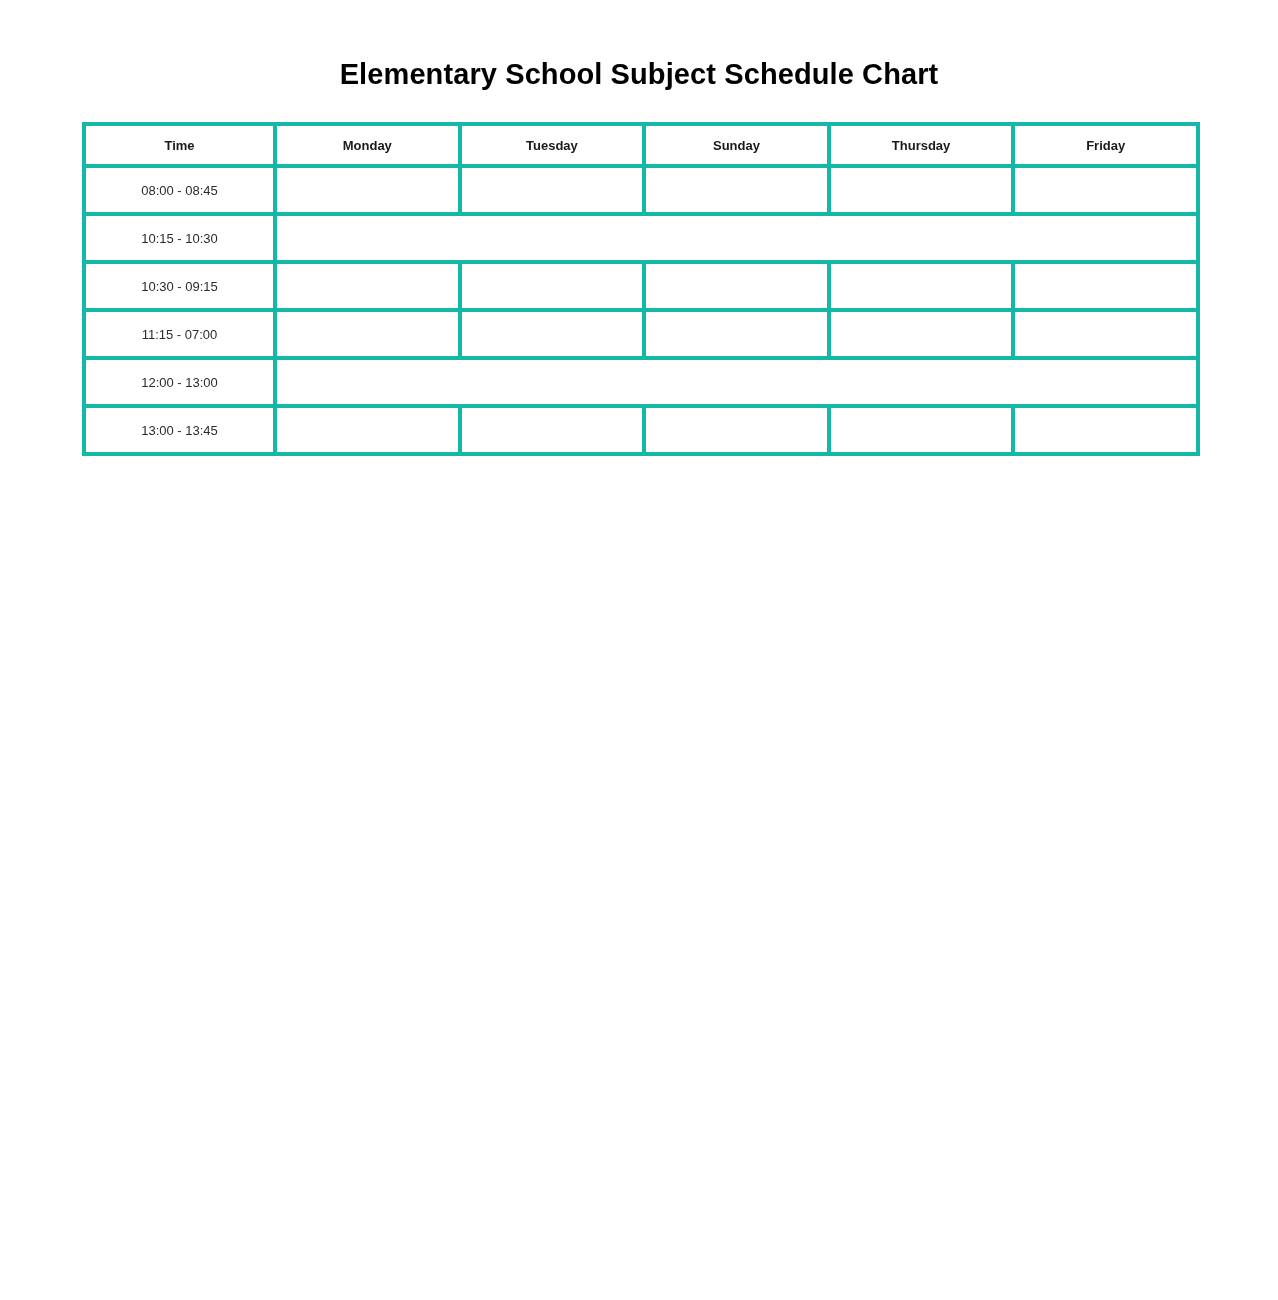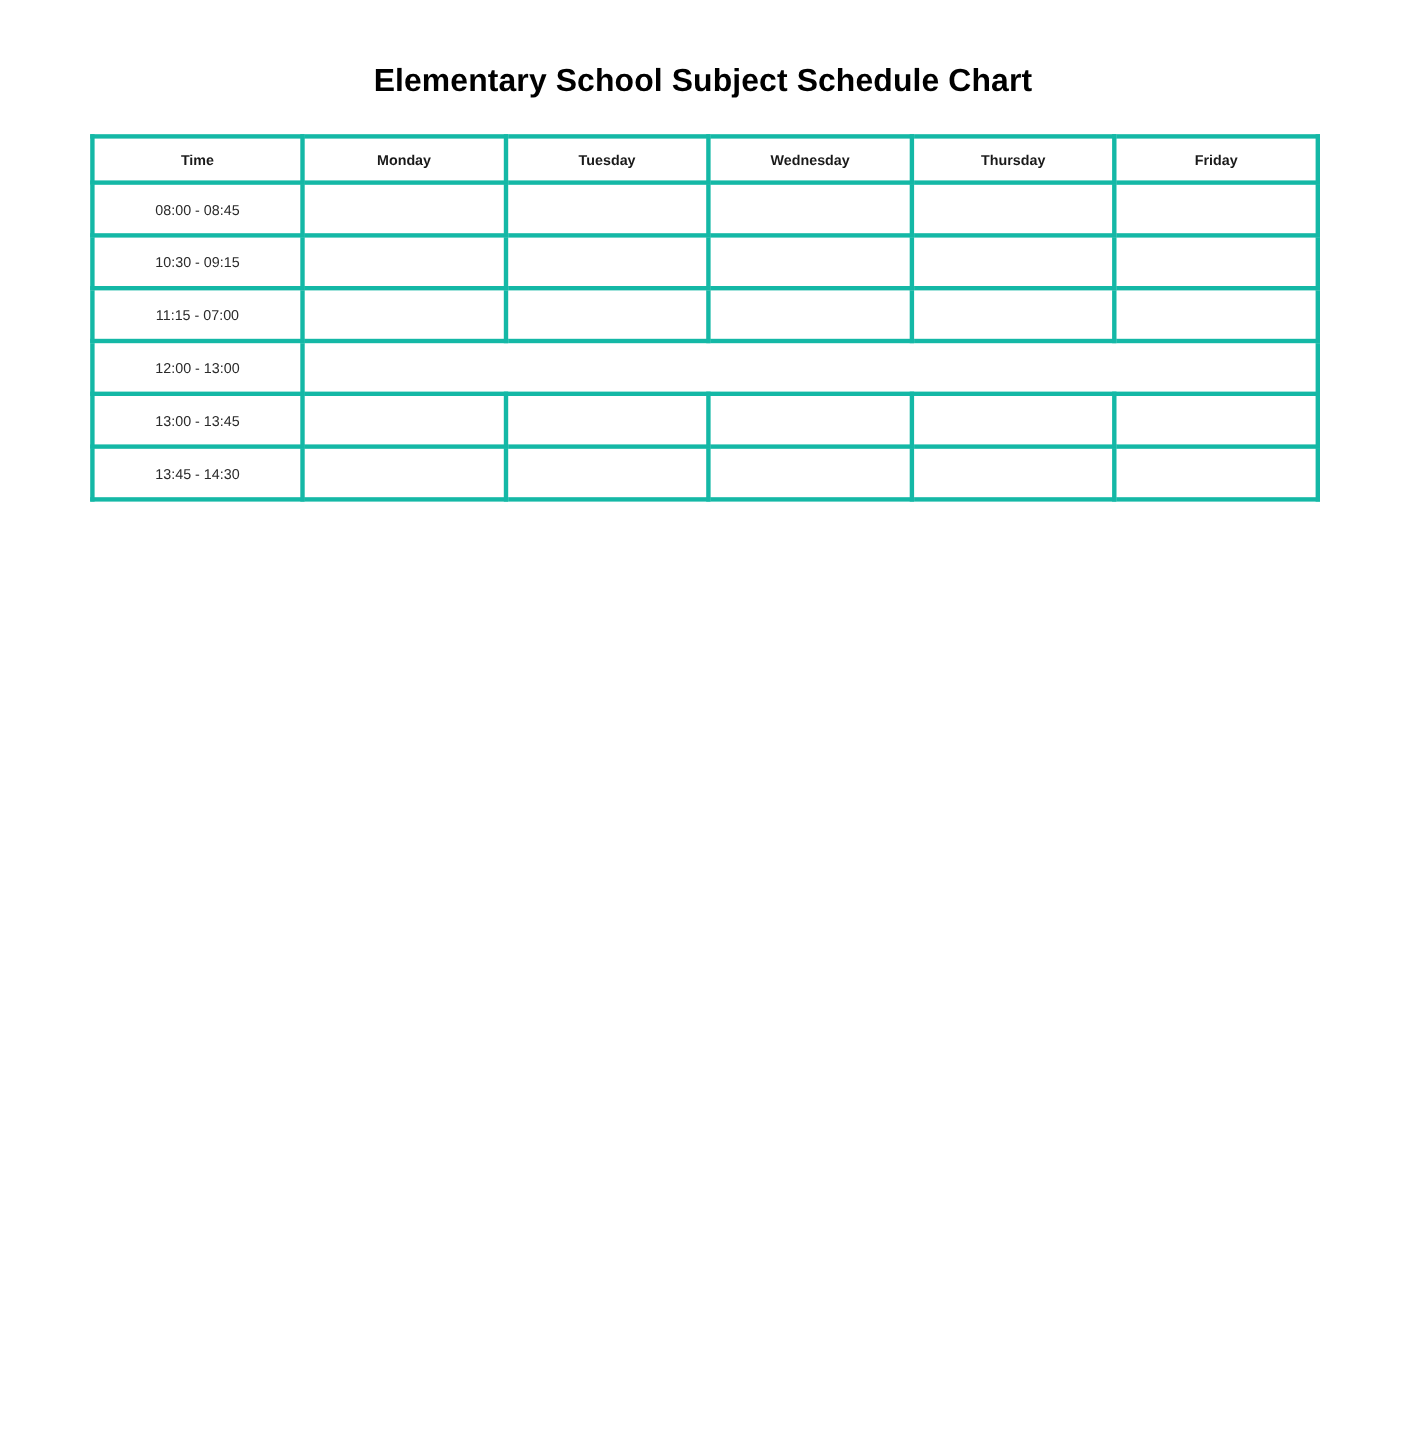--- a/index.html
+++ b/index.html
@@ -106,39 +106,43 @@
         <col class="col-day">
         <col class="col-day">
         <col class="col-day">
       </colgroup>
 
       <thead>
         <tr>
           <th>Time</th>
           <th>Monday</th>
           <th>Tuesday</th>
-          <th>Wednesday</th>
+          <th>Sunday</th>
           <th>Thursday</th>
           <th>Friday</th>
         </tr>
       </thead>
 
       <tbody>
 
         <tr>
           <td class="time-cell">08:00 - 08:45</td>
           <td class="slot-cell"></td>
           <td class="slot-cell"></td>
           <td class="slot-cell"></td>
           <td class="slot-cell"></td>
           <td class="slot-cell"></td>
         </tr>
 
 
 
+        <tr>
+          <td class="time-cell">10:15 - 10:30</td>
+          <td class="break-cell" colspan="5"></td>
+        </tr>
 
         <tr>
           <td class="time-cell">10:30 - 09:15</td>
           <td class="slot-cell"></td>
           <td class="slot-cell"></td>
           <td class="slot-cell"></td>
           <td class="slot-cell"></td>
           <td class="slot-cell"></td>
         </tr>
 
@@ -158,26 +162,18 @@
 
         <tr>
           <td class="time-cell">13:00 - 13:45</td>
           <td class="slot-cell"></td>
           <td class="slot-cell"></td>
           <td class="slot-cell"></td>
           <td class="slot-cell"></td>
           <td class="slot-cell"></td>
         </tr>
 
-        <tr>
-          <td class="time-cell">13:45 - 14:30</td>
-          <td class="slot-cell"></td>
-          <td class="slot-cell"></td>
-          <td class="slot-cell"></td>
-          <td class="slot-cell"></td>
-          <td class="slot-cell"></td>
-        </tr>
 
       </tbody>
     </table>
   </div>
 
 </div>
 
 </body></html>

